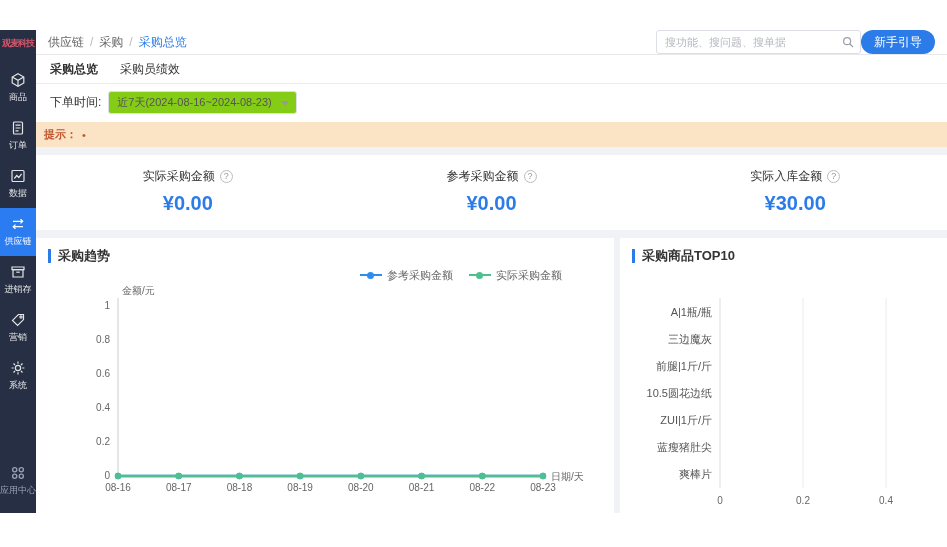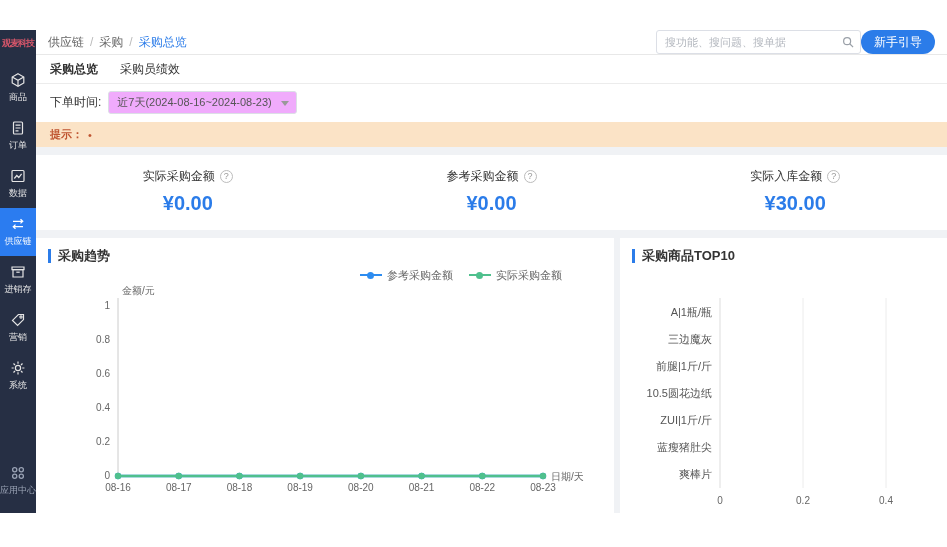--- a/index.html
+++ b/index.html
@@ -33,24 +33,24 @@
   .searchbox input::placeholder{color:#b4b8bf}
   .search-icon{position:absolute;right:6px;top:5px;width:14px;height:14px;cursor:pointer}
   .guide-btn{background:#2b7ce9;color:#fff;border:none;border-radius:12px;height:24px;padding:0 13px;font-size:12px;cursor:pointer;font-family:inherit}
 
   .panel-top{background:#fff}
   .tabs{display:flex;gap:22px;align-items:center;height:29px;padding:0 14px;border-bottom:1px solid #ececec}
   .tab{color:#333;cursor:pointer;font-size:12px}
   .tab.active{font-weight:bold}
   .filter-row{display:flex;align-items:center;gap:7px;padding:7px 14px 8px}
   .filter-label{color:#333}
-  .select{position:relative;border:1px solid #dcdfe6;border-radius:3px;padding:3px 24px 3px 8px;color:#555;font-size:11px;cursor:pointer;background:#f0abfc}
+  .select{position:relative;border:1px solid #dcdfe6;border-radius:3px;padding:3px 24px 3px 8px;color:#555;font-size:11px;cursor:pointer;background:#84cc16}
   .caret{position:absolute;right:7px;top:9px;width:0;height:0;border-left:4px solid transparent;border-right:4px solid transparent;border-top:5px solid #999}
 
-  .notice{background:#fbe3c6;color:#bf5430;padding:5px 14px;font-size:11px;display:flex;align-items:center;gap:5px}
+  .notice{background:#fbe3c6;color:#bf5430;padding:5px 8px;font-size:11px;display:flex;align-items:center;gap:5px}
   .notice .n-label{font-weight:bold}
 
   .stats-card{background:#fff;margin-top:8px;padding:13px 0 15px;display:flex}
   .stat{flex:1;text-align:center}
   .stat-label-row{color:#333;font-size:12px}
   .info{display:inline-block;width:13px;height:13px;border:1px solid #bcbcbc;border-radius:50%;color:#999;font-size:9px;line-height:11px;text-align:center;margin-left:5px;vertical-align:1px;cursor:pointer}
   .stat-value{color:#2b7ce9;font-size:20px;font-weight:bold;margin-top:7px}
 
   .charts-row{display:flex;gap:6px;margin-top:8px;height:285px}
   .chart-card{background:#fff;padding:8px 12px;overflow:hidden}

